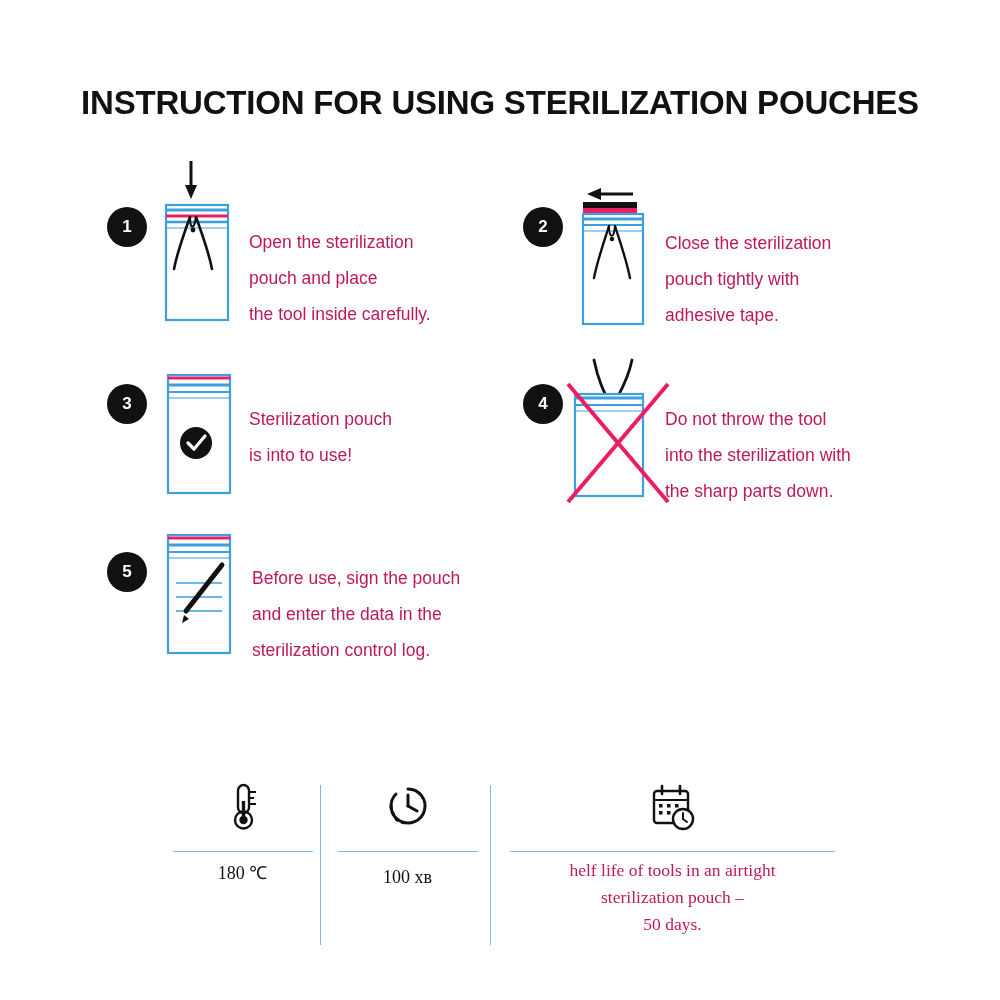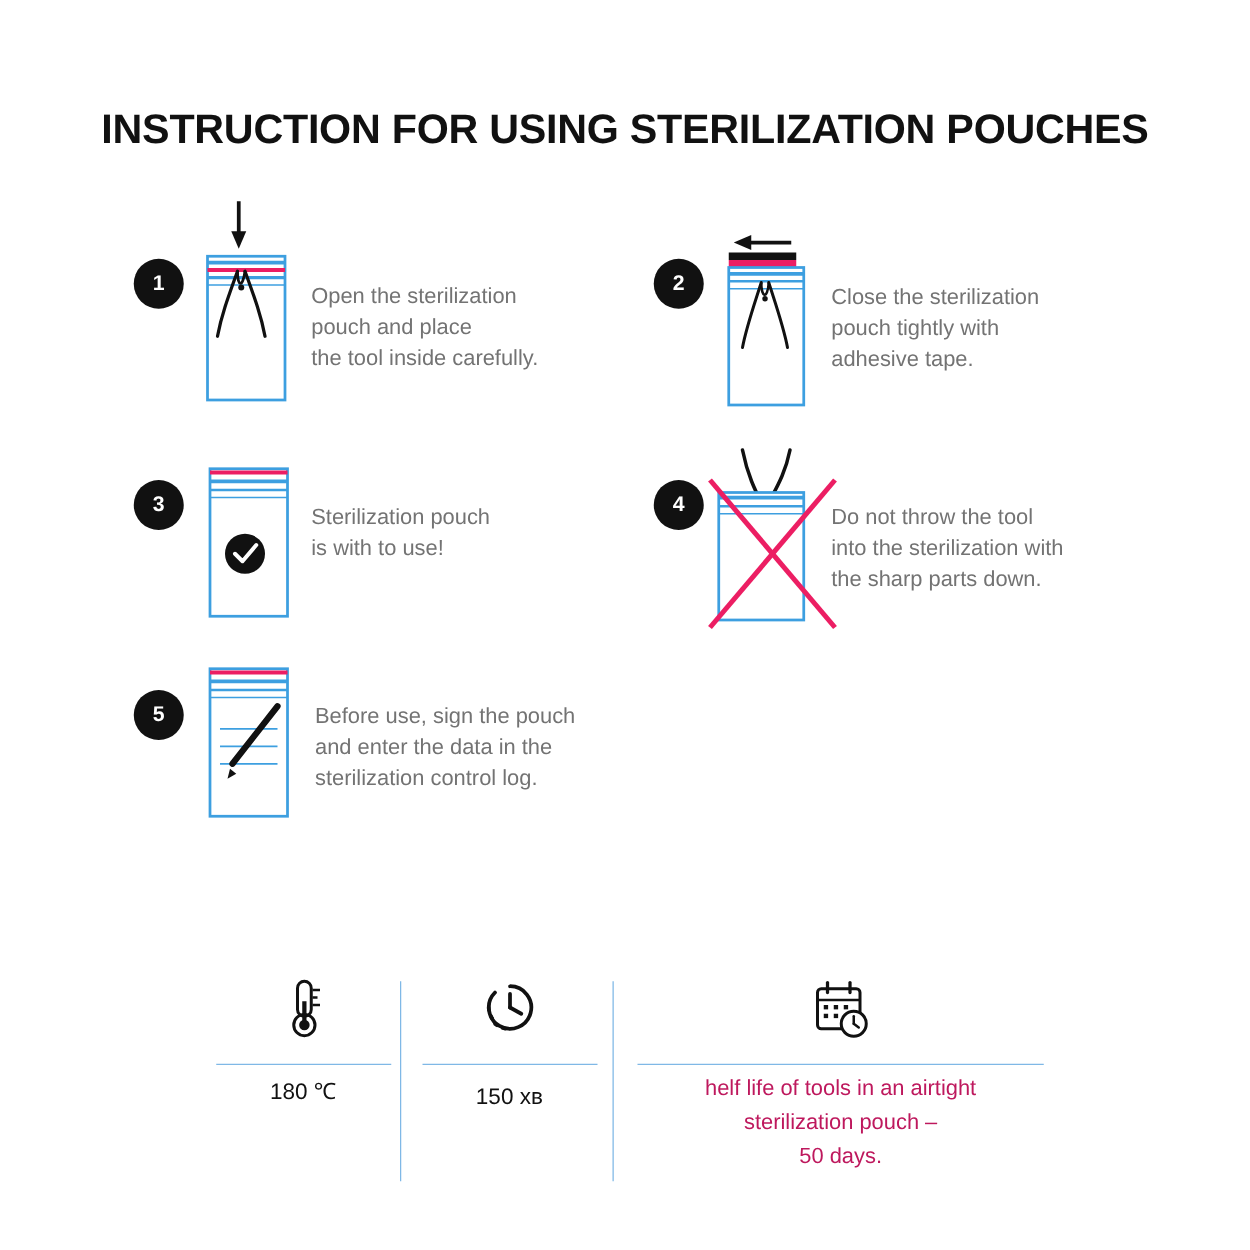--- a/index.html
+++ b/index.html
@@ -50,37 +50,38 @@
     color: #ffffff;
     font-size: 17px;
     font-weight: bold;
     display: flex;
     align-items: center;
     justify-content: center;
   }
   .step-text {
     position: absolute;
     font-size: 17.5px;
-    line-height: 25px;
-    color: #737373;
+    line-height: 36px;
+    color: #be185d;
     white-space: pre-line;
   }
   .art {
     position: absolute;
   }
 
   
   .modes {
     position: absolute;
     left: 165px; top: 765px;
     width: 680px; height: 180px;
   }
   .mode-col {
     position: absolute;
     text-align: center;
+    font-family: Liberation Serif, serif;
   }
   .mode-icon {
     height: 56px;
     display: flex;
     align-items: flex-end;
     justify-content: center;
   }
   .rule {
     position: absolute;
     height: 1px;
@@ -171,21 +172,21 @@
         <rect x="8" y="8" width="62" height="118" fill="#ffffff" stroke="#3d9fe0" stroke-width="2.2"></rect>
         <line x1="8" y1="11" x2="70" y2="11" stroke="#ec1e63" stroke-width="3.2"></line>
         <line x1="8" y1="18" x2="70" y2="18" stroke="#3d9fe0" stroke-width="3"></line>
         <line x1="8" y1="25" x2="70" y2="25" stroke="#3d9fe0" stroke-width="2"></line>
         <line x1="8" y1="31" x2="70" y2="31" stroke="#3d9fe0" stroke-width="1.2"></line>
         <circle cx="36" cy="76" r="16" fill="#111"></circle>
         <path d="M28 76 L34 82 L45 69" stroke="#ffffff" stroke-width="3.2" fill="none" stroke-linecap="round" stroke-linejoin="round"></path>
       </svg>
     </div>
     <div class="step-text" style="left:249px;top:389px;width:270px;">Sterilization pouch
-is with to use!</div>
+is into to use!</div>
   </div>
 
   <div class="step" style="left:0;top:0;">
     <div class="badge" style="left:523px;top:372px;">4</div>
     <div class="art" style="left:560px;top:340px;">
       <svg width="120" height="160" viewBox="0 0 120 160">
 
         <path d="M34 8 C38 28, 44 40, 50 52" stroke="#111" stroke-width="2.8" fill="none" stroke-linecap="round"></path>
         <path d="M72 8 C68 28, 60 40, 54 52" stroke="#111" stroke-width="2.8" fill="none" stroke-linecap="round"></path>
         <circle cx="52" cy="50" r="2.6" fill="#111"></circle>
@@ -253,21 +254,21 @@
       <div class="mode-icon">
         <svg width="46" height="50" viewBox="0 0 46 50">
           <path d="M23 6 A17 17 0 1 1 11 11" fill="none" stroke="#111" stroke-width="3" stroke-linecap="round"></path>
           <path d="M6 23 A17 17 0 0 0 9 32" fill="none" stroke="#111" stroke-width="3" stroke-linecap="round" stroke-dasharray="2 5"></path>
           <path d="M11 36 A17 17 0 0 0 20 40" fill="none" stroke="#111" stroke-width="3" stroke-linecap="round" stroke-dasharray="2 5"></path>
           <line x1="23" y1="23" x2="23" y2="12" stroke="#111" stroke-width="3" stroke-linecap="round"></line>
           <line x1="23" y1="23" x2="32" y2="28" stroke="#111" stroke-width="3" stroke-linecap="round"></line>
         </svg>
       </div>
       <div class="rule" style="left:8px;top:74px;width:140px;"></div>
-      <div class="mode-val" style="margin-top:30px;">150 хв</div>
+      <div class="mode-val" style="margin-top:30px;">100 хв</div>
     </div>
 
     <div class="mode-col" style="left:335px;top:0;width:345px;">
       <div class="mode-icon">
         <svg width="48" height="50" viewBox="0 0 48 50">
           <rect x="5" y="8" width="34" height="32" rx="3" fill="none" stroke="#111" stroke-width="2.4"></rect>
           <line x1="5" y1="17" x2="39" y2="17" stroke="#111" stroke-width="2"></line>
           <line x1="13" y1="3" x2="13" y2="11" stroke="#111" stroke-width="2.6" stroke-linecap="round"></line>
           <line x1="31" y1="3" x2="31" y2="11" stroke="#111" stroke-width="2.6" stroke-linecap="round"></line>
           <rect x="10" y="21" width="3.5" height="3.5" fill="#111"></rect>

